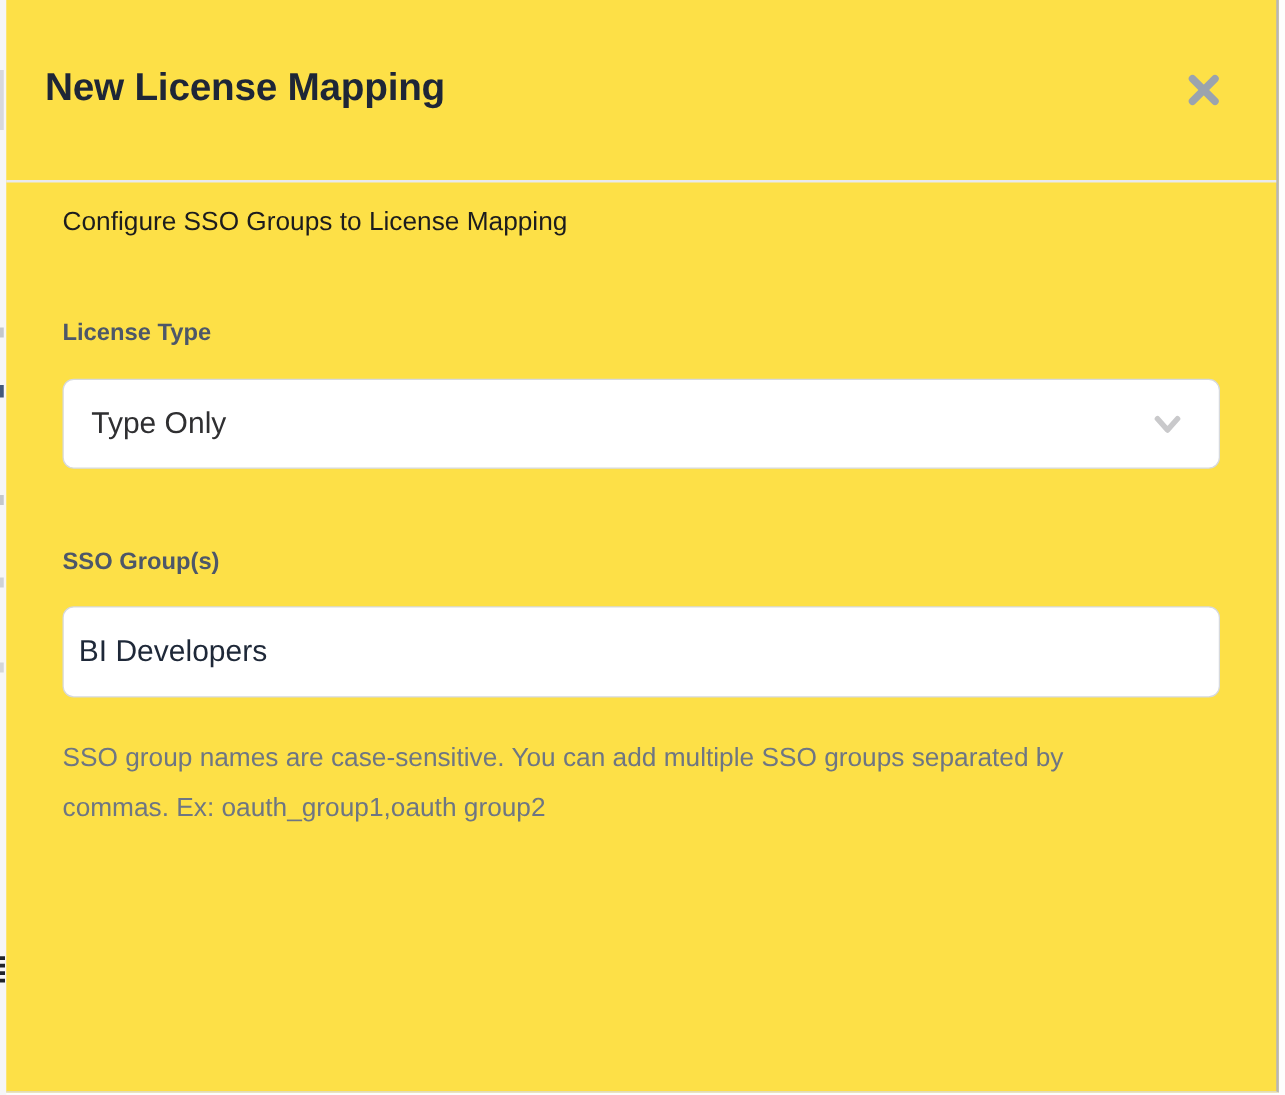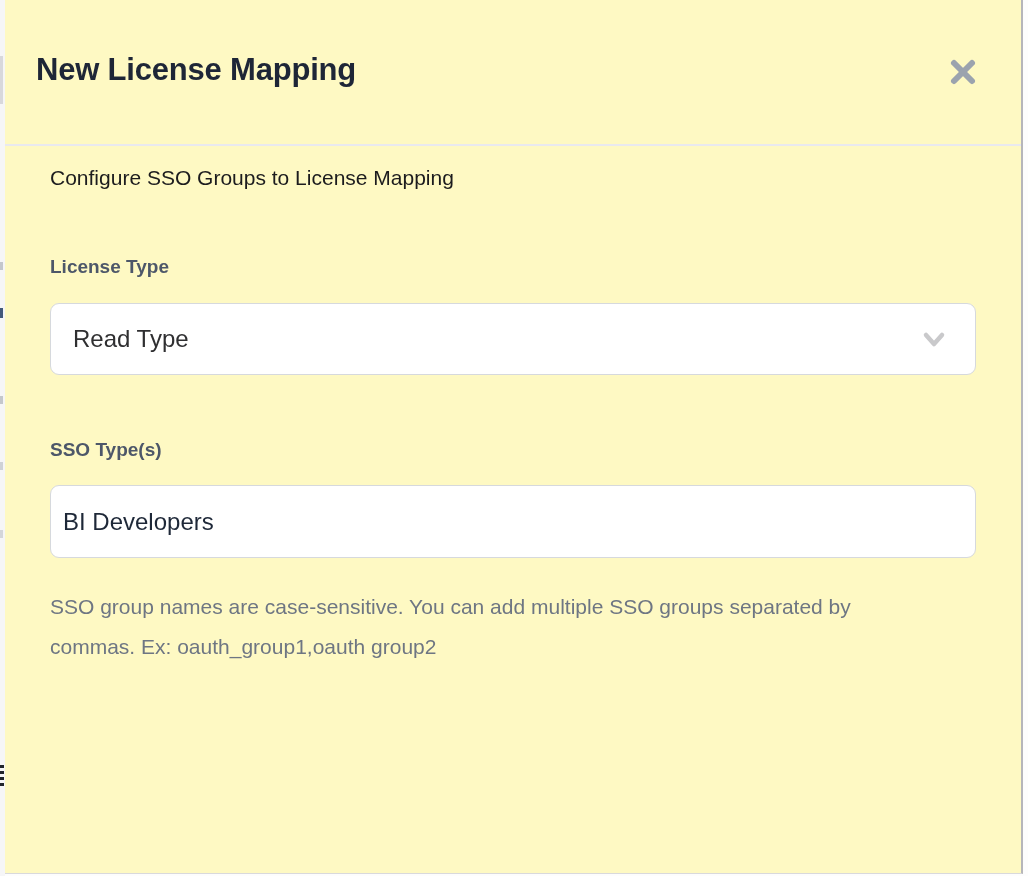--- a/index.html
+++ b/index.html
@@ -24,21 +24,21 @@
   .edge-mark.m5 { top: 462px; height: 8px;  width: 3px; background: #cfd2d6; }
   .edge-mark.m6 { top: 530px; height: 8px;  width: 3px; background: #d4d6da; }
   .hamburger-fragment { position: absolute; left: 0; top: 765px; width: 4px; height: 24px; }
   .hamburger-fragment span {
     display: block; width: 4px; height: 3px; background: #20242b; margin-bottom: 3px;
   }
 
   
   .modal {
     position: absolute; left: 5px; top: 0; bottom: 2px; right: 5px;
-    background: #fef9c3;
+    background: #fde047;
     border-right: 2px solid #b6b6ba;
     border-bottom: 1px solid #d9d9dc;
   }
   .modal-header {
     height: 146px;
     display: flex; align-items: center; justify-content: space-between;
     padding: 0 40px 0 31px;
     border-bottom: 2px solid #e9e9ee;
   }
   .modal-title {
@@ -125,29 +125,29 @@
       </button>
     </div>
 
     <div class="modal-body">
 
       <p class="section-heading">Configure SSO Groups to License Mapping</p>
 
       <div class="field-label label-license">License Type</div>
 
       <div class="select-box" role="combobox" aria-expanded="false">
-        <span class="select-value">Read Type</span>
+        <span class="select-value">Type Only</span>
         <span style="display:flex;">
           <svg width="30" height="30" viewBox="0 0 30 30">
             <polyline points="7,11 15,20 23,11" fill="none" stroke="#c9c9cb" stroke-width="4.5" stroke-linecap="round" stroke-linejoin="round"></polyline>
           </svg>
         </span>
       </div>
 
-      <div class="field-label label-sso">SSO Type(s)</div>
+      <div class="field-label label-sso">SSO Group(s)</div>
 
       <input class="text-input" type="text" value="BI Developers" style="">
 
       <p class="help-text">SSO group names are case-sensitive. You can add multiple SSO groups separated by commas. Ex: oauth_group1,oauth group2</p>
 
     </div>
   </div>
 </div>
 
 </body></html>

